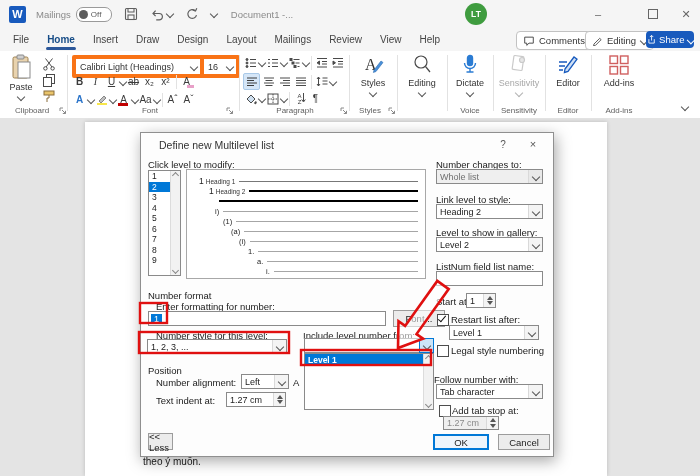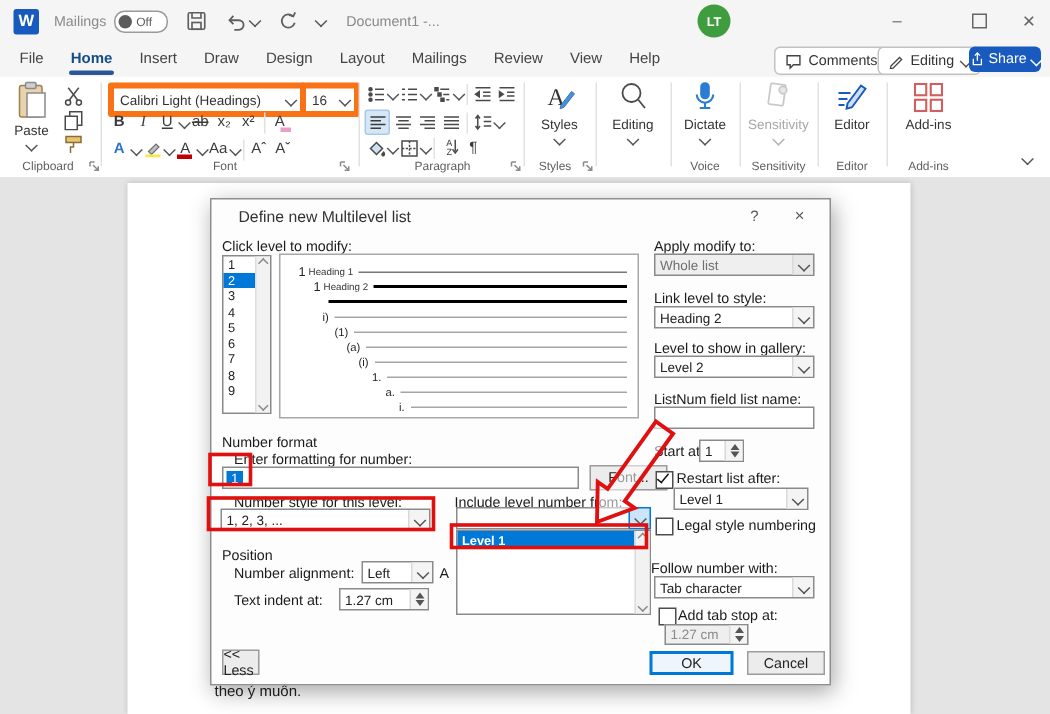--- a/index.html
+++ b/index.html
@@ -606,21 +606,21 @@
           <div class="prow" style="margin-left: 70px;">
             <span class="pnum">a.</span>
             <div class="pline light"></div>
           </div>
           <div class="prow" style="margin-left: 79px;">
             <span class="pnum">i.</span>
             <div class="pline light"></div>
           </div>
         </div>
 
-      <div class="dl" style="left:295px;top:26px">Apply modify to:</div>
+      <div class="dl" style="left:295px;top:26px">Number changes to:</div>
       <div class="combo dis" style="left:295px;top:36px;width:107px">
         <span class="ct">Whole list</span>
           <span class="cb">
             <span class="chv"></span>
           </span>
       </div>
       <div class="dl" style="left:295px;top:61px">Link level to style:</div>
       <div class="combo" style="left:295px;top:71px;width:107px">
         <span class="ct">Heading 2</span>
           <span class="cb">

